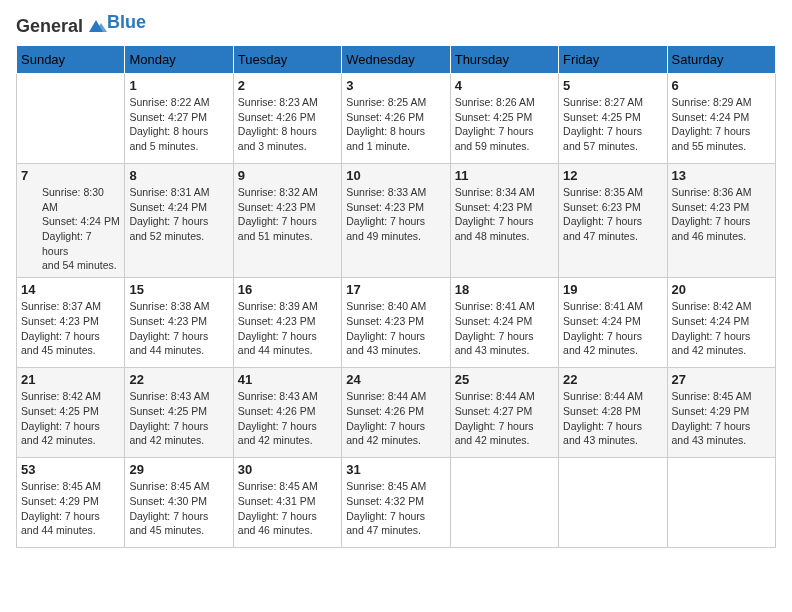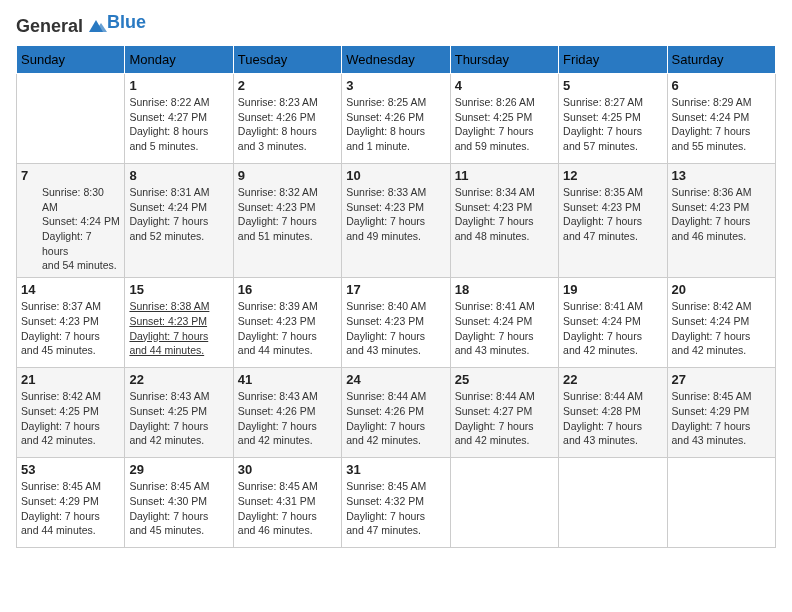--- a/index.html
+++ b/index.html
@@ -191,21 +191,21 @@
         <td>
           <span class="day-number">11</span>
           <div class="day-info" style="white-space: pre-line;">Sunrise: 8:34 AM
 Sunset: 4:23 PM
 Daylight: 7 hours
 and 48 minutes.</div>
         </td>
         <td>
           <span class="day-number">12</span>
           <div class="day-info" style="white-space: pre-line;">Sunrise: 8:35 AM
-Sunset: 4:23 PM
+Sunset: 6:23 PM
 Daylight: 7 hours
 and 47 minutes.</div>
         </td>
         <td>
           <span class="day-number">13</span>
           <div class="day-info" style="white-space: pre-line;">Sunrise: 8:36 AM
 Sunset: 4:23 PM
 Daylight: 7 hours
 and 46 minutes.</div>
         </td>
@@ -213,21 +213,21 @@
       <tr>
         <td>
           <span class="day-number">14</span>
           <div class="day-info" style="white-space: pre-line;">Sunrise: 8:37 AM
 Sunset: 4:23 PM
 Daylight: 7 hours
 and 45 minutes.</div>
         </td>
         <td>
           <span class="day-number">15</span>
-          <div class="day-info" style="white-space: pre-line; text-decoration: underline;">Sunrise: 8:38 AM
+          <div class="day-info" style="white-space: pre-line;">Sunrise: 8:38 AM
 Sunset: 4:23 PM
 Daylight: 7 hours
 and 44 minutes.</div>
         </td>
         <td>
           <span class="day-number">16</span>
           <div class="day-info" style="white-space: pre-line;">Sunrise: 8:39 AM
 Sunset: 4:23 PM
 Daylight: 7 hours
 and 44 minutes.</div>

